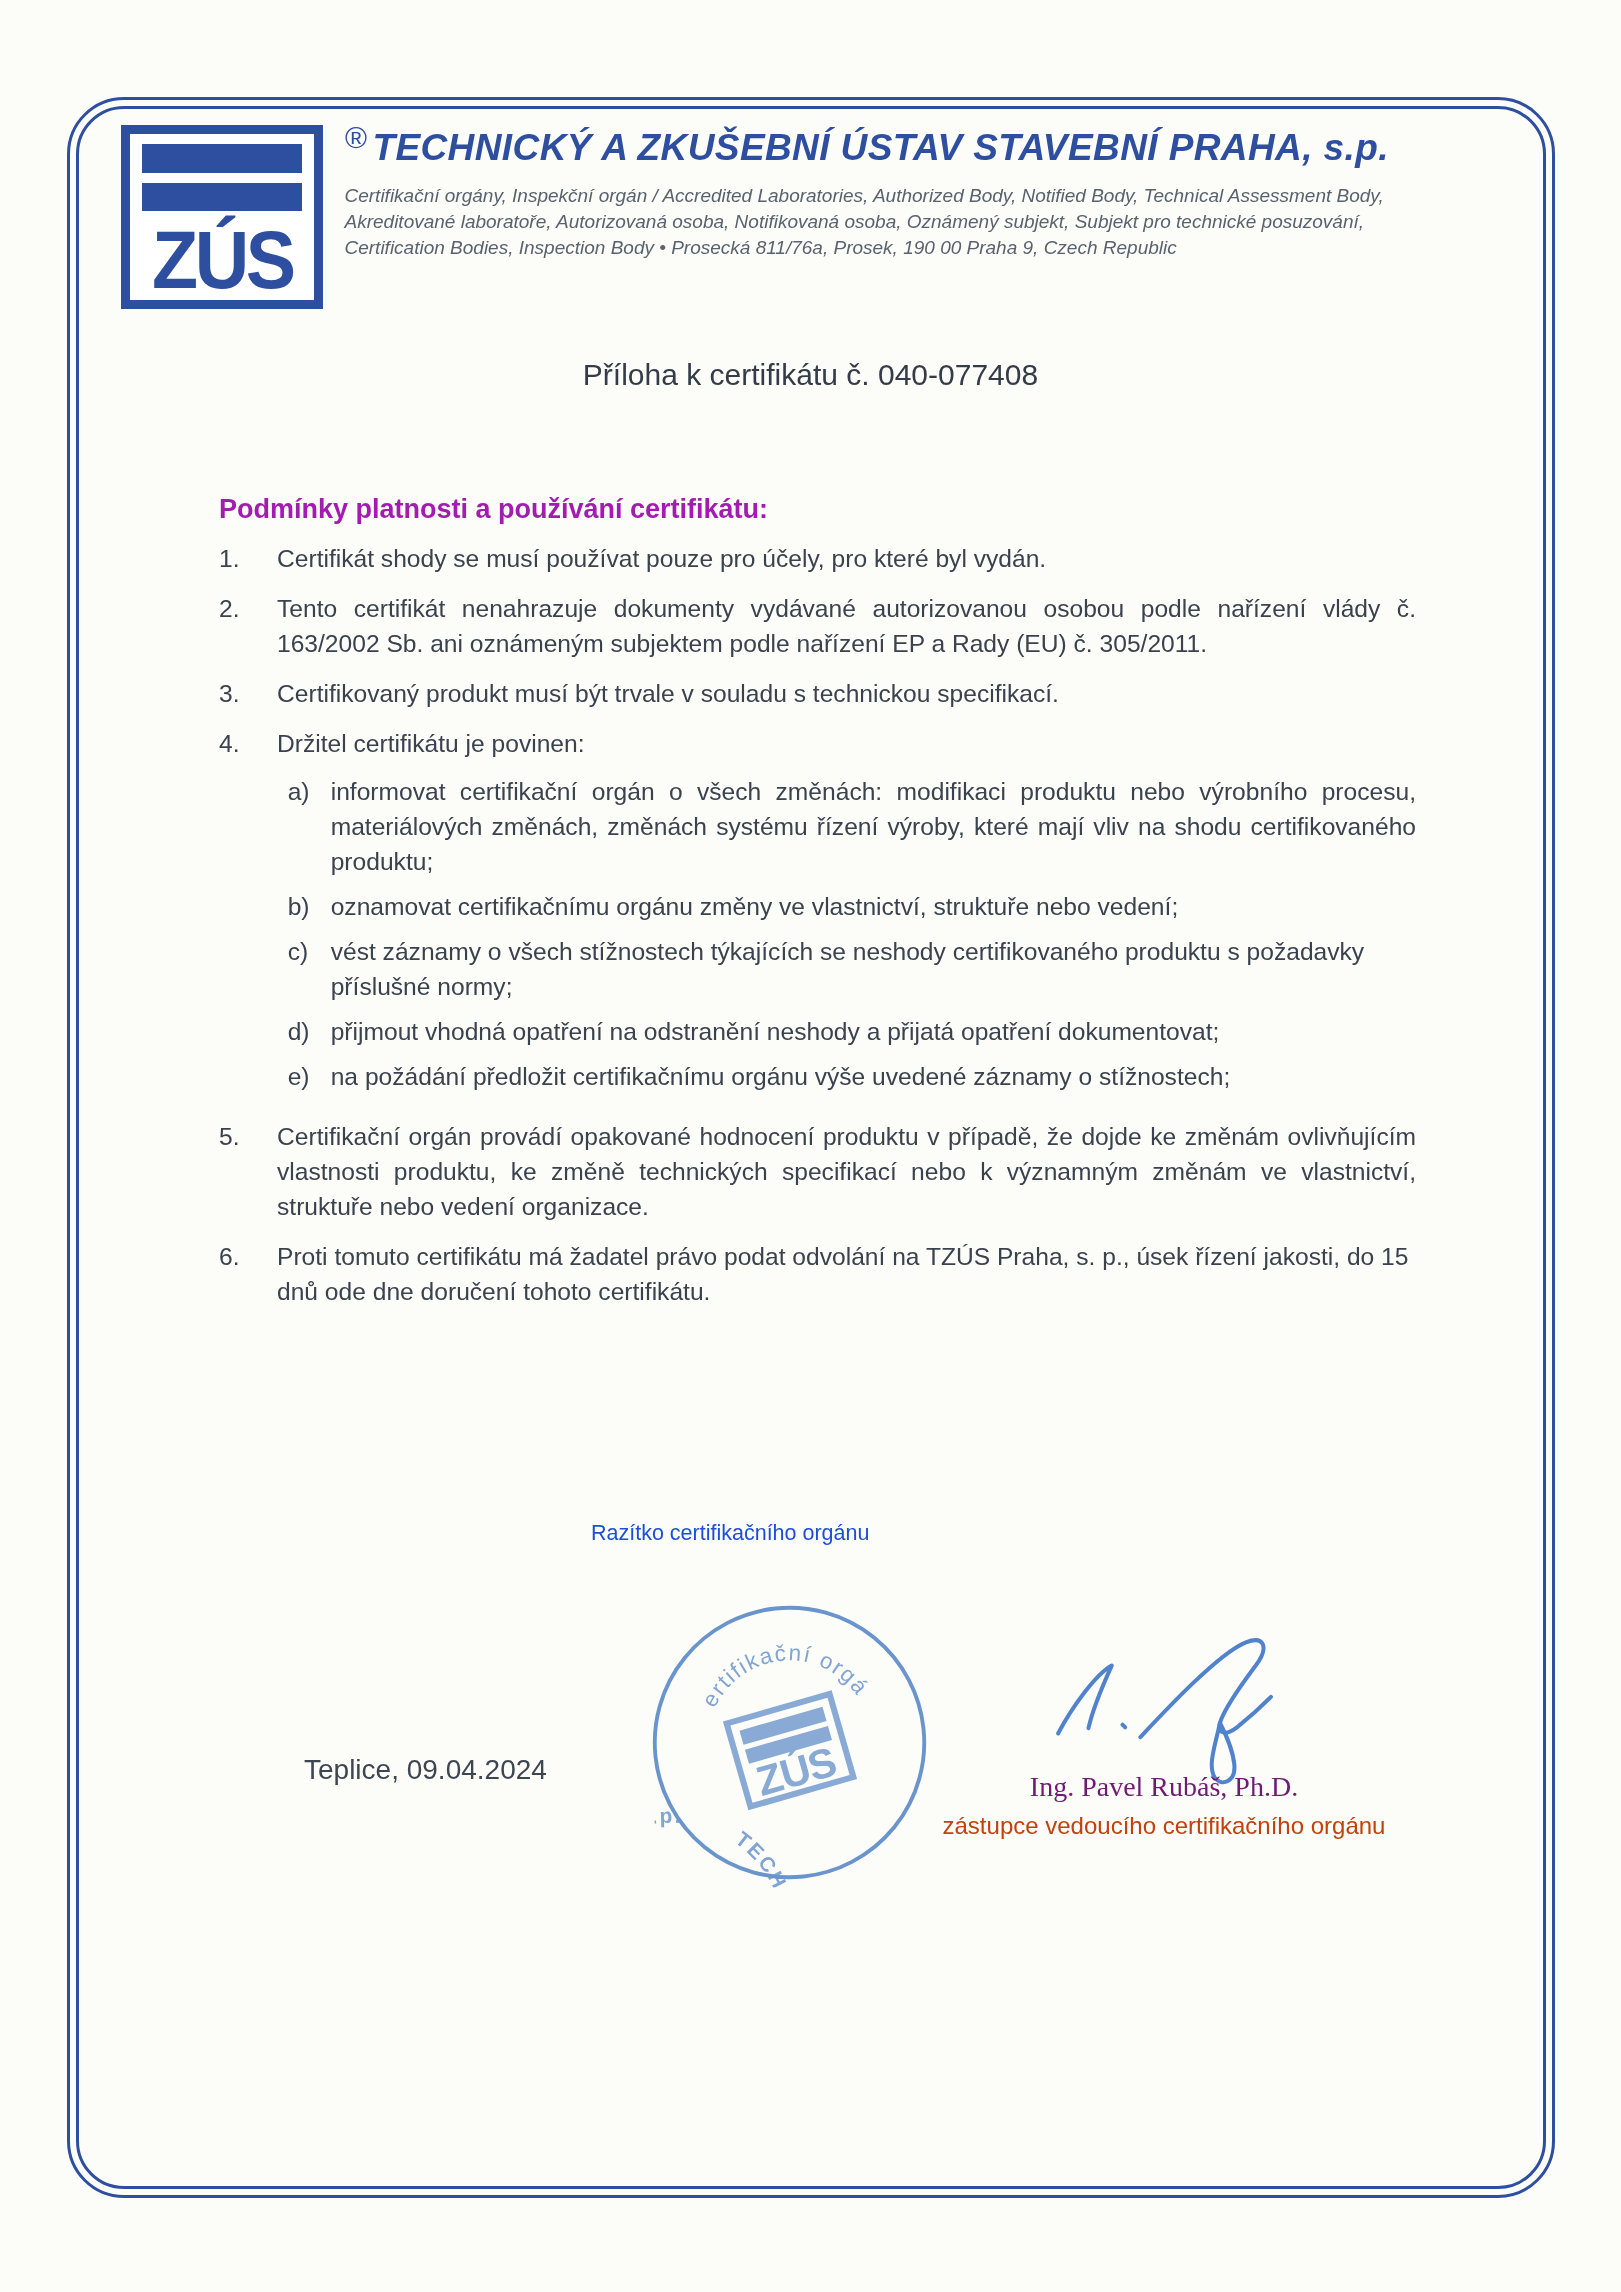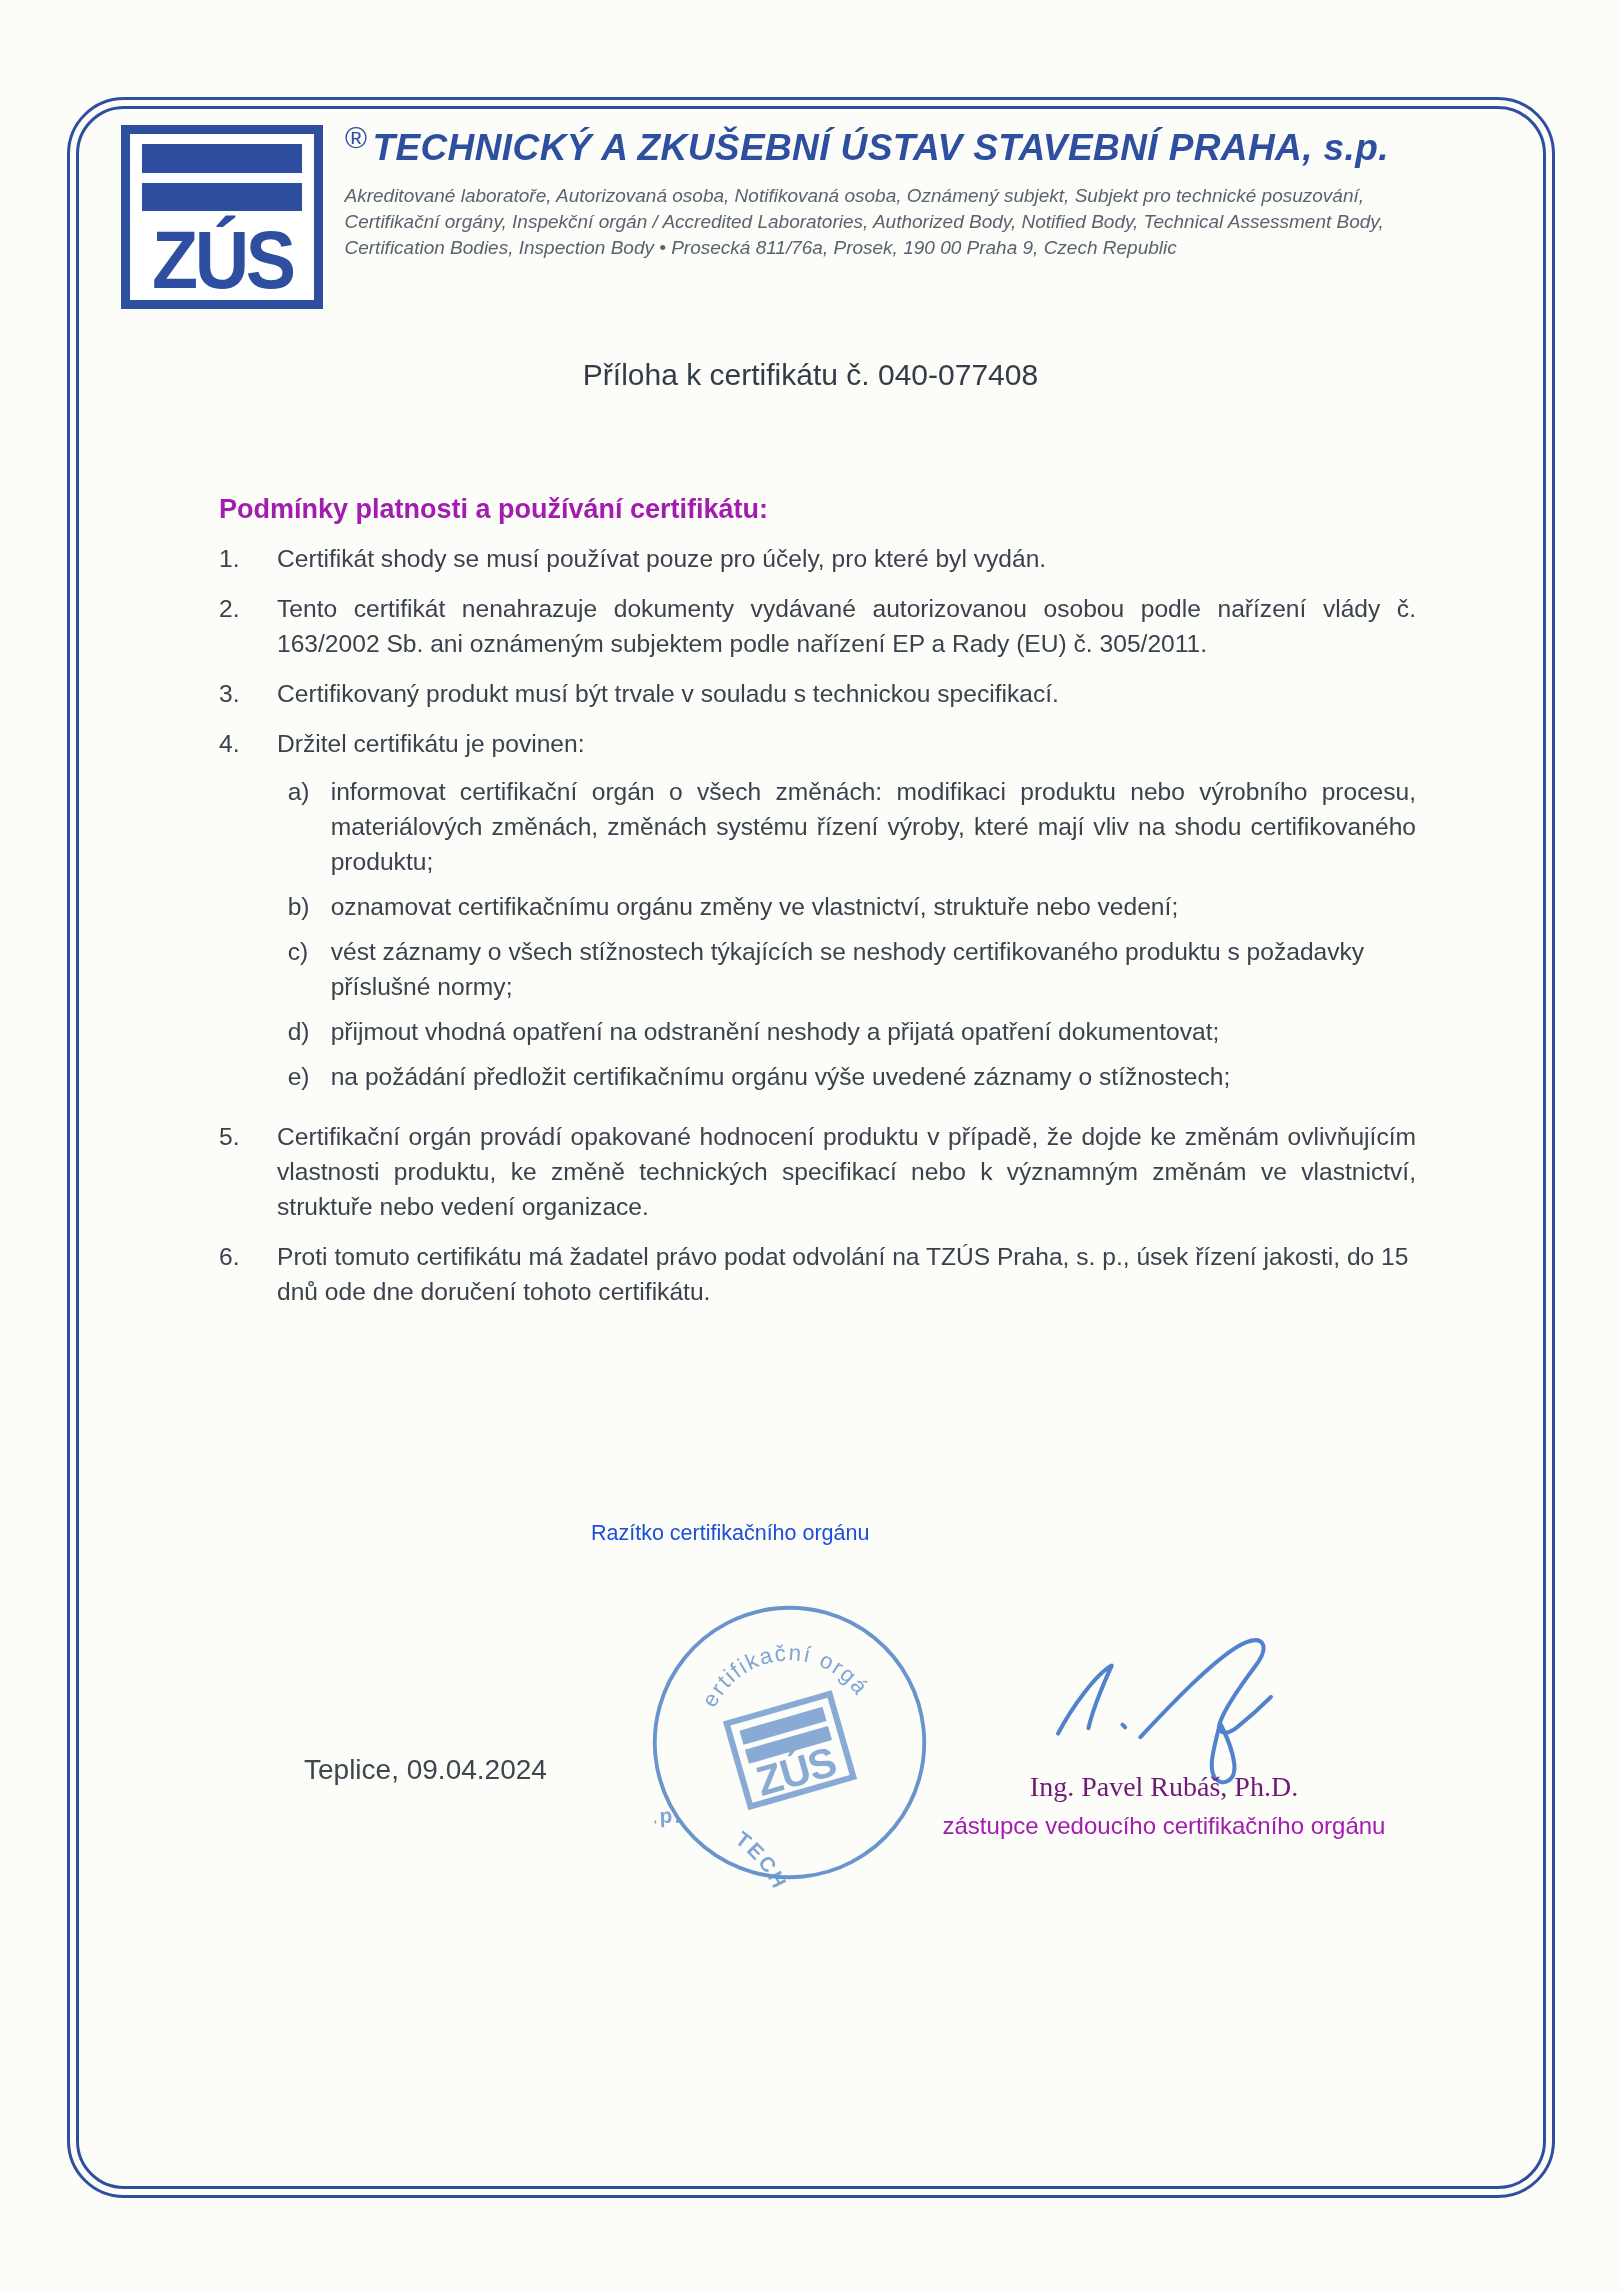--- a/index.html
+++ b/index.html
@@ -91,42 +91,42 @@
     transform:rotate(-6deg);opacity:0.92;
   }
   .stamp text{fill:var(--stamp);}
   .signature{
     position:absolute;left:1039px;top:1628px;width:251px;height:161px;
   }
   .signer{
     position:absolute;left:931px;top:1771px;width:466px;text-align:center;
   }
   .signer-name{font-size:28px;color:#701a75;font-family:Liberation Serif, serif;}
-  .signer-role{font-size:24px;color:#a21caf;margin-top:9px;}
+  .signer-role{font-size:24px;color:#c2410c;margin-top:9px;}
 </style>
 </head>
 <body>
 
 <div class="sheet">
 
   <div class="frame-outer">
     <div class="frame-inner"></div>
   </div>
 
   <div class="header">
     <div class="logo">
       <div class="bar"></div>
       <div class="bar"></div>
       <div class="logo-word">ZÚS</div>
     </div>
     <div class="head-text">
       <div class="name-cs"><span class="reg">®</span><span>TECHNICKÝ A ZKUŠEBNÍ ÚSTAV STAVEBNÍ PRAHA, s.p.</span></div>
       <div class="desc">
+        <div>Certifikační orgány, Inspekční orgán / Accredited Laboratories, Authorized Body, Notified Body, Technical Assessment Body,</div>
         <div>Akreditované laboratoře, Autorizovaná osoba, Notifikovaná osoba, Oznámený subjekt, Subjekt pro technické posuzování,</div>
-        <div>Certifikační orgány, Inspekční orgán / Accredited Laboratories, Authorized Body, Notified Body, Technical Assessment Body,</div>
         <div>Certification Bodies, Inspection Body • Prosecká 811/76a, Prosek, 190 00 Praha 9, Czech Republic</div>
       </div>
     </div>
   </div>
 
   <div class="doc-title">Příloha k certifikátu č. 040-077408</div>
 
   <div class="conditions">
     <div class="cond-heading">Podmínky platnosti a používání certifikátu:</div>
     <div id="conditions-list">

